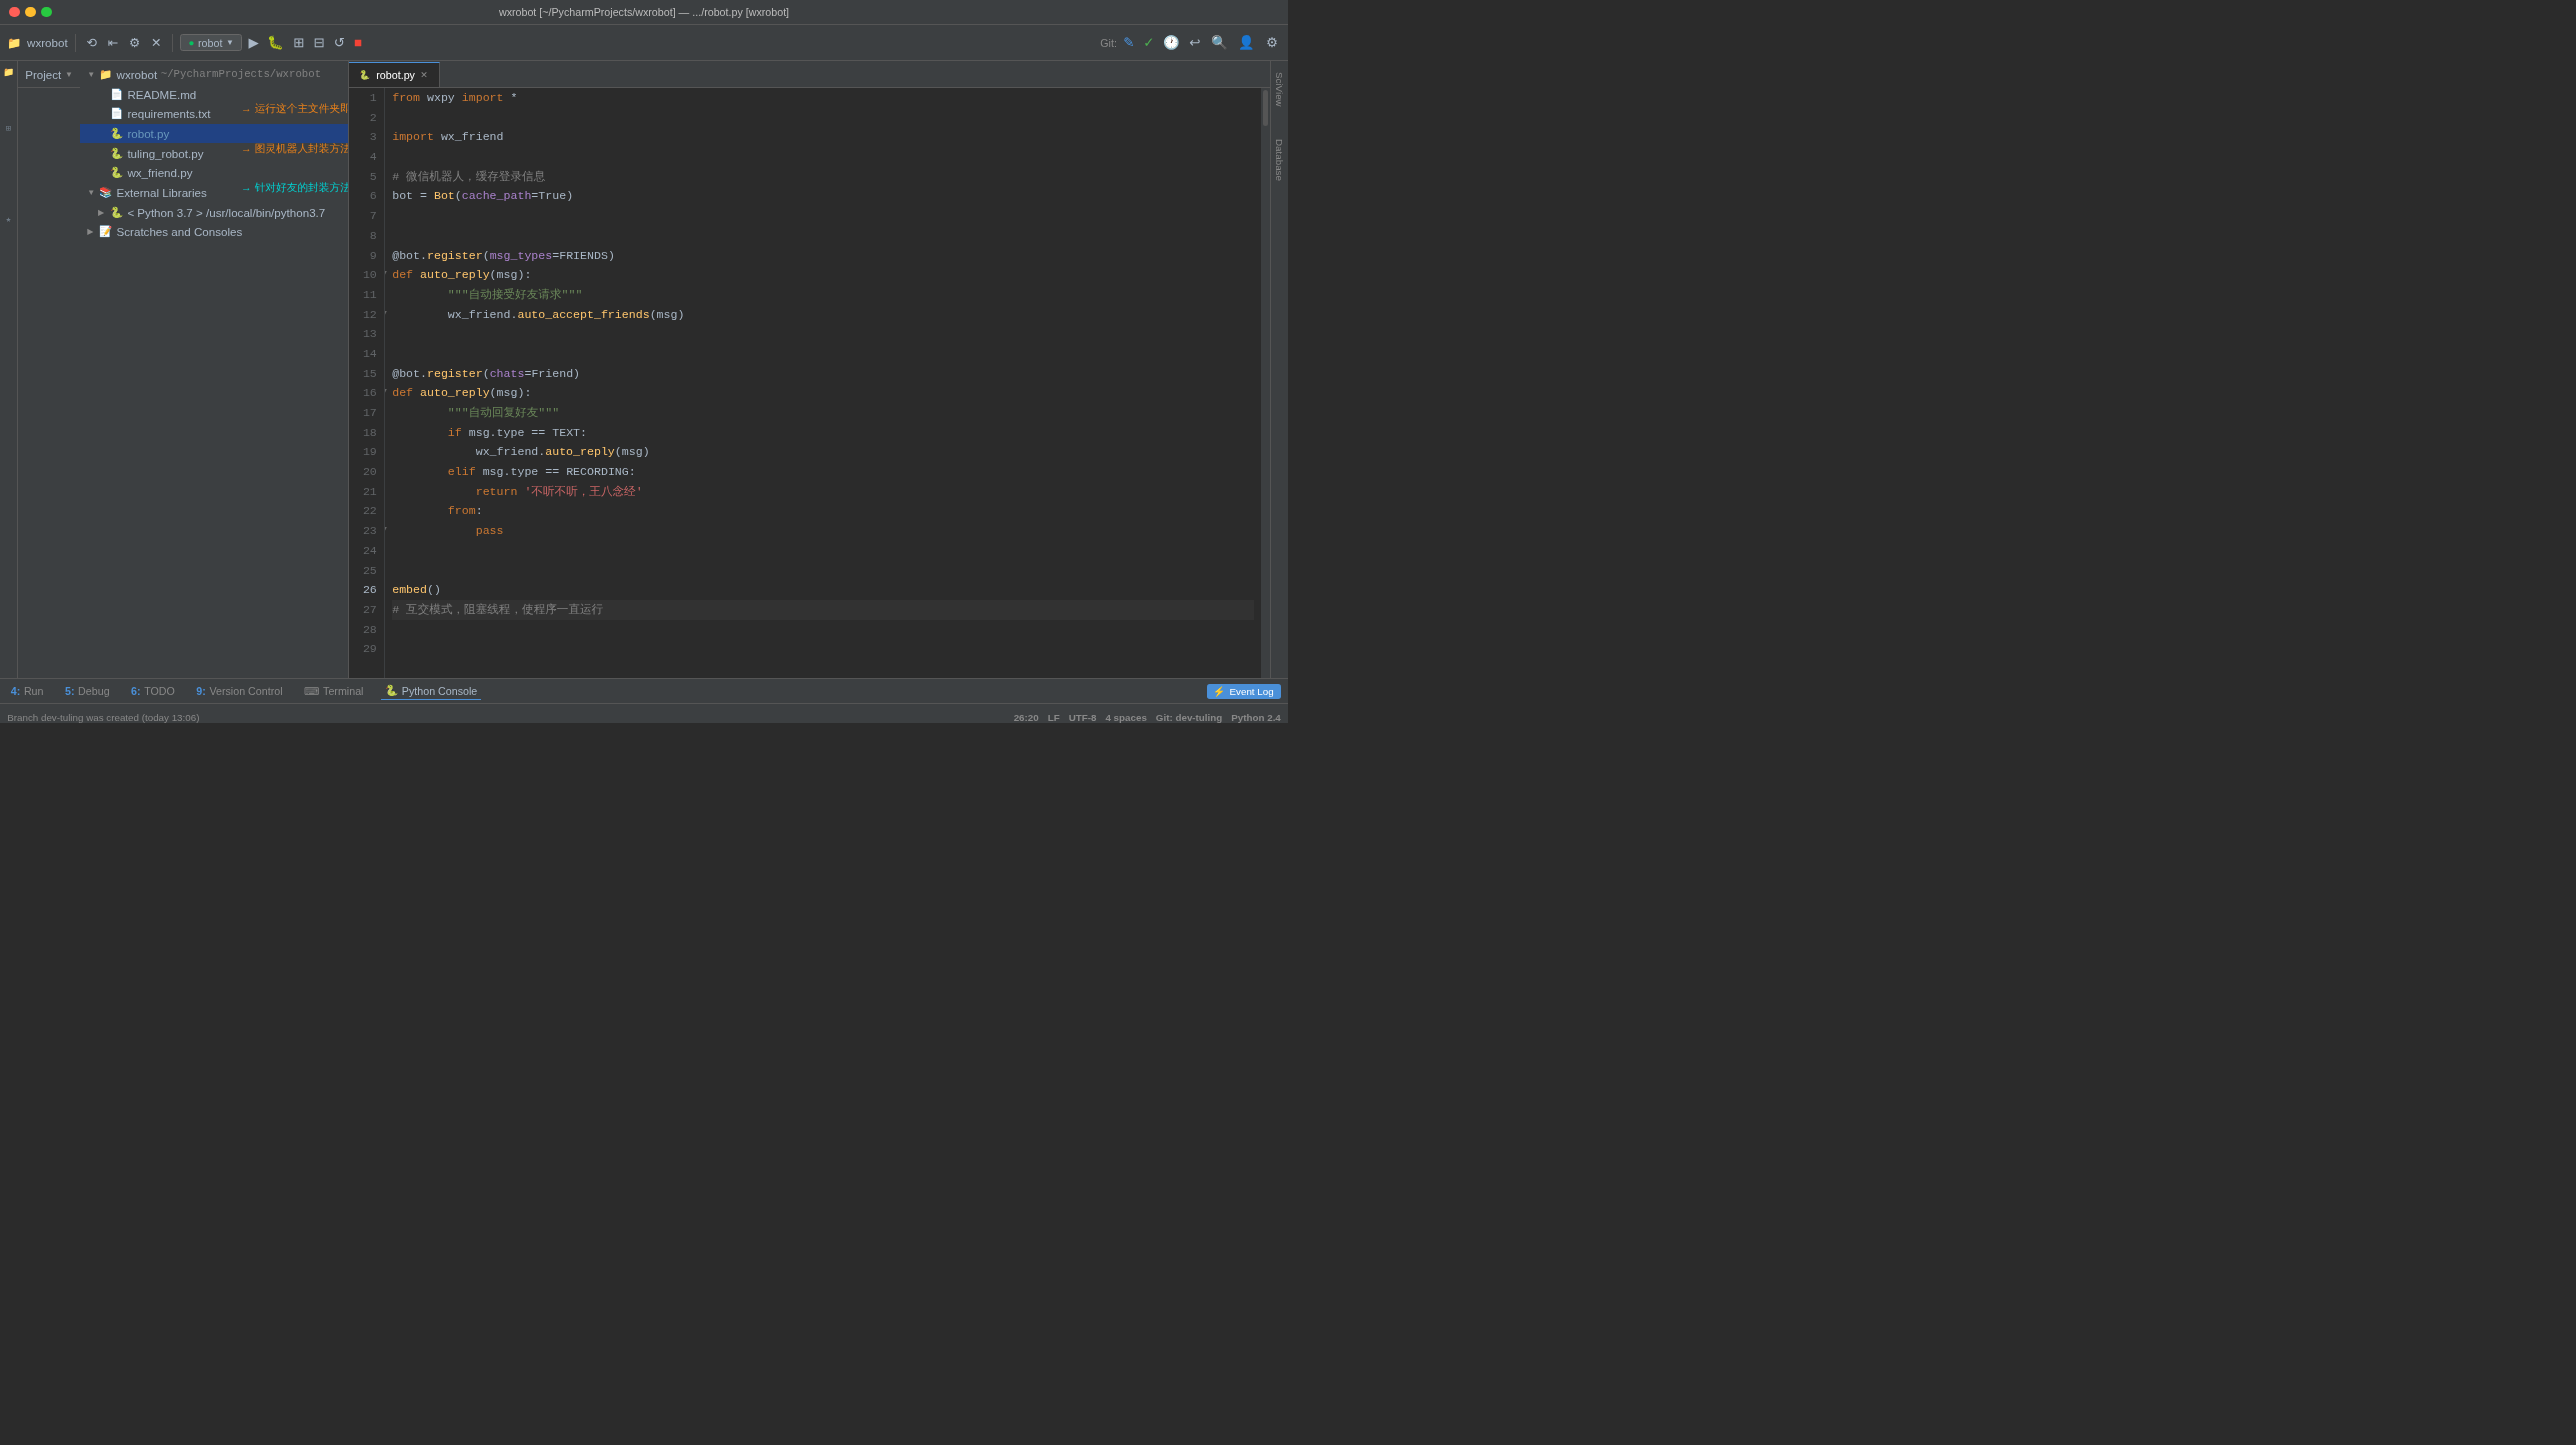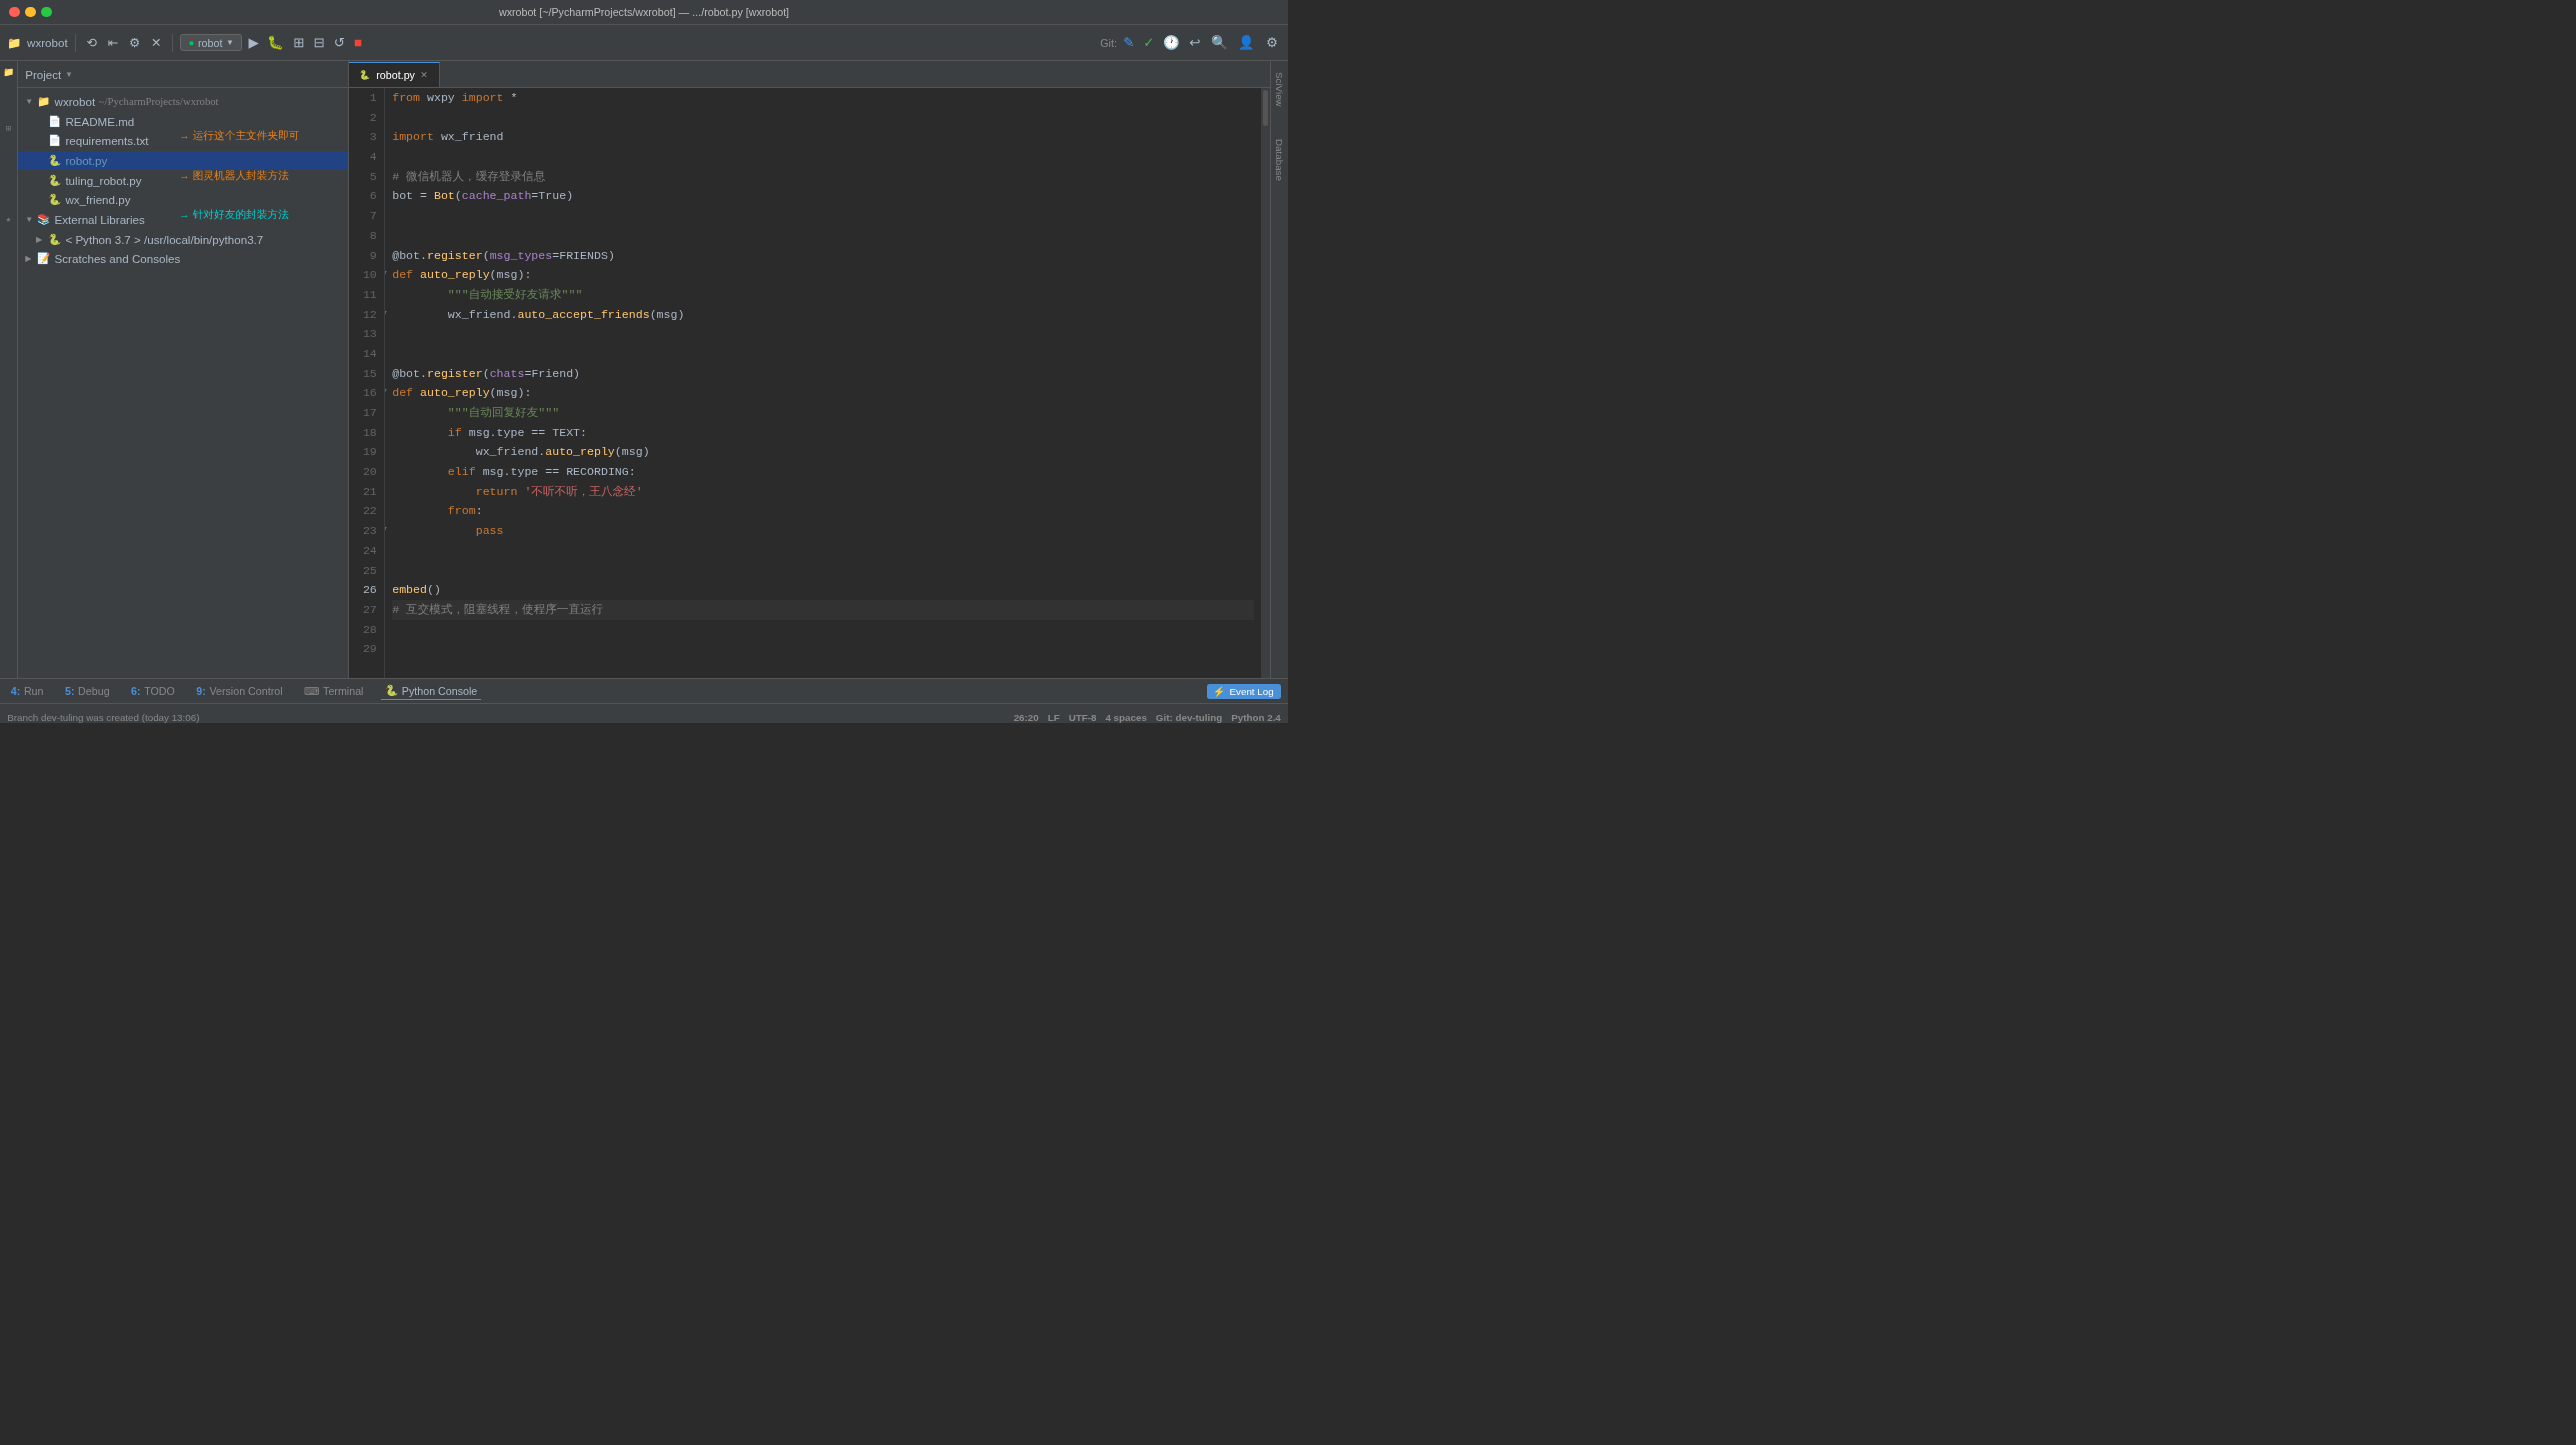--- a/index.html
+++ b/index.html
@@ -109,21 +109,21 @@
       justify-content: center;
       cursor: pointer;
     }
 
     
     .project-panel {
       width: 331px;
       background: #3c3f41;
       border-right: 0.9px solid #555;
       display: flex;
-      flex-direction: column;
+      flex-direction: row;
       position: relative;
     }
 
     
     .editor-tabs {
       background: #3c3f41;
       height: 27px;
       display: flex;
       align-items: flex-end;
       border-bottom: 0.9px solid #555;
@@ -444,21 +444,21 @@
       <span style="font-weight:500;">Project</span>
       <span style="font-size:8px; color:#888;">▼</span>
     </div>
 
     <div class="file-tree">
 
       <div class="tree-item">
         <span class="tree-arrow">▼</span>
         <span class="tree-icon" style="color:#f0a830;">📁</span>
         <span class="tree-label">wxrobot</span>
-        <span style="color:#808080; font-size:10.7px; margin-left:3.6px; font-family:Liberation Serif, serif;">~/PycharmProjects/wxrobot</span>
+        <span style="color:#808080; font-size:10.7px; margin-left:3.6px; font-family:Liberation Mono, monospace;">~/PycharmProjects/wxrobot</span>
       </div>
 
       <div class="tree-item tree-indent-1">
         <span class="tree-arrow"></span>
         <span class="tree-icon">📄</span>
         <span class="tree-label">README.md</span>
       </div>
 
       <div class="tree-item tree-indent-1" style="position:relative;">
         <span class="tree-arrow"></span>

